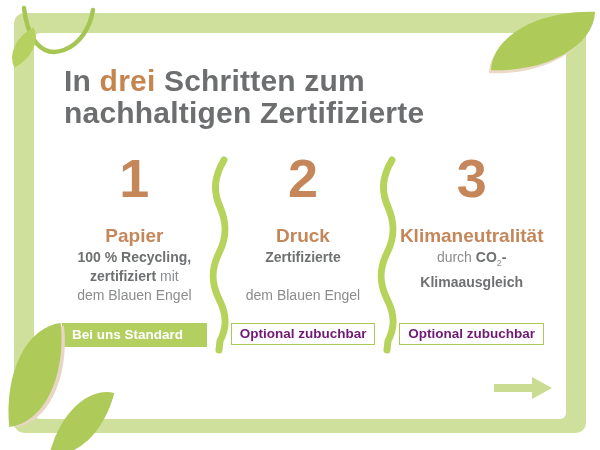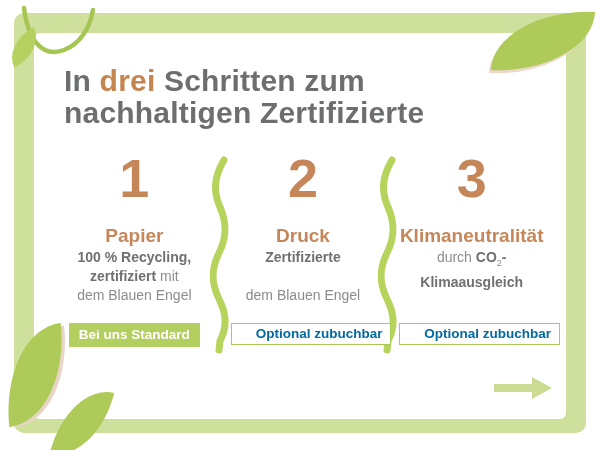--- a/index.html
+++ b/index.html
@@ -82,25 +82,25 @@
   .step-desc sub { font-size: 9px; }
   .badge-row {
     position: absolute;
     left: 0; right: 0; top: 174px;
     text-align: center;
   }
   .badge {
     display: inline-block;
     font-size: 13.5px;
     font-weight: bold;
-    padding: 4px 10px 5px 10px;
+    padding: 4px 24px 5px 10px;
     white-space: nowrap;
   }
   .badge.filled { background: #b3cf5f; color: #ffffff; }
-  .badge.outline { background: #ffffff; color: #0369a1; border: 1.5px solid #a9ca55; padding: 2px 8px 3px 24px; }
+  .badge.outline { background: #ffffff; color: #701a75; border: 1.5px solid #a9ca55; padding: 2px 8px 3px 8px; }
   .divider {
     width: 24px;
     flex: 0 0 24px;
     margin-top: 6px;
   }
   .arrow {
     position: absolute;
     left: 460px; top: 343px;
     width: 60px; height: 24px;
     cursor: pointer;

